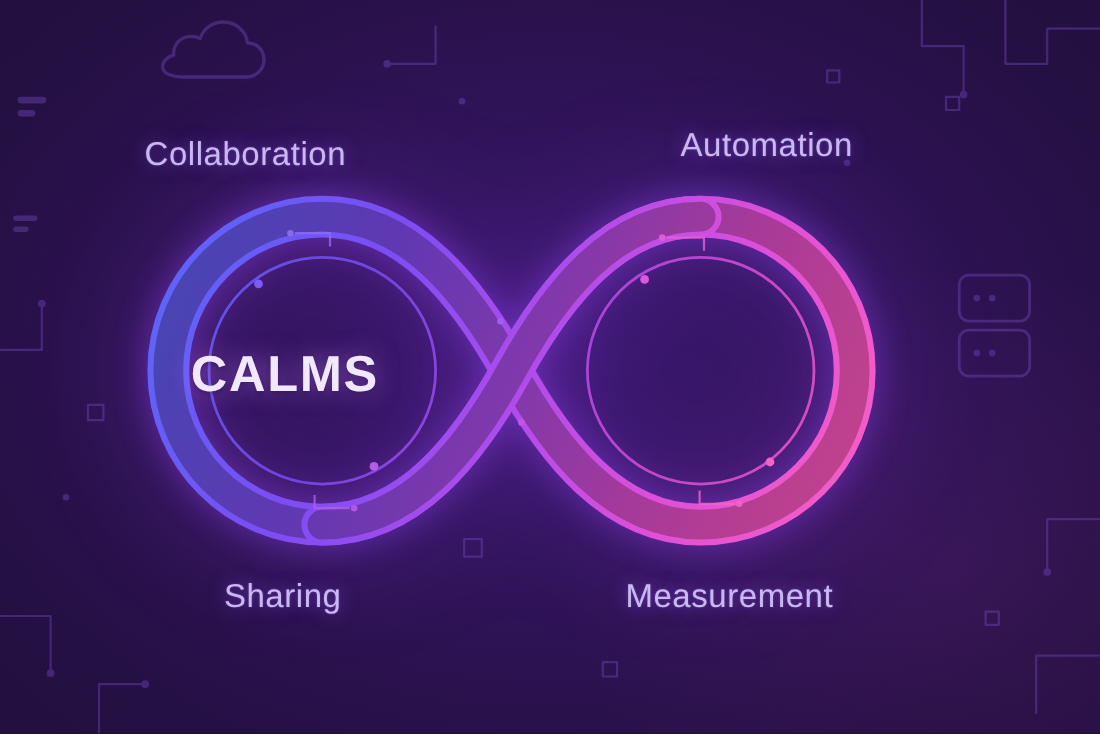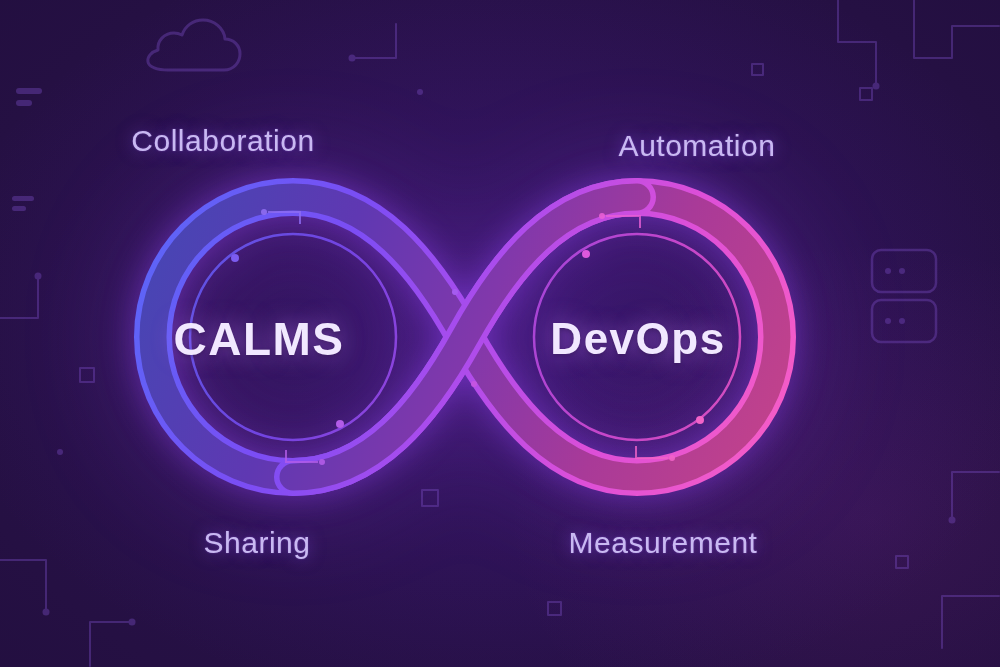--- a/index.html
+++ b/index.html
@@ -60,21 +60,21 @@
     position: absolute;
     transform: translate(-50%, -50%);
     color: #f1e8ff;
     font-size: 46px;
     font-weight: 700;
     letter-spacing: 1.5px;
     white-space: nowrap;
     text-shadow: 0 0 22px rgba(200, 130, 255, 0.55), 0 2px 4px rgba(20, 5, 40, 0.4);
   }
   .pos-collab  { left: 223px; top: 141px; }
-  .pos-auto    { left: 697px; top: 146px; }
+  .pos-auto    { left: 697px; top: 133px; }
   .pos-sharing { left: 217px; top: 543px; margin-left: 40px; }
   .pos-measure { left: 663px; top: 543px; }
   .pos-calms   { left: 259px; top: 339px; }
   .pos-devops  { left: 638px; top: 339px; font-size: 44px; }
 </style>
 </head>
 <body>
 
 <div class="stage">
 
@@ -168,15 +168,14 @@
         <circle cx="474" cy="384" r="3" fill="#c554e2" stroke="none"></circle>
       </g>
     </g>
   </svg>
 
   <div class="label pos-collab">Collaboration</div>
   <div class="label pos-auto">Automation</div>
   <div class="label pos-sharing">Sharing</div>
   <div class="label pos-measure">Measurement</div>
   <div class="center-label pos-calms">CALMS</div>
-  <div class="center-label pos-devops">DevOps</div>
 
 </div>
 
 </body></html>

